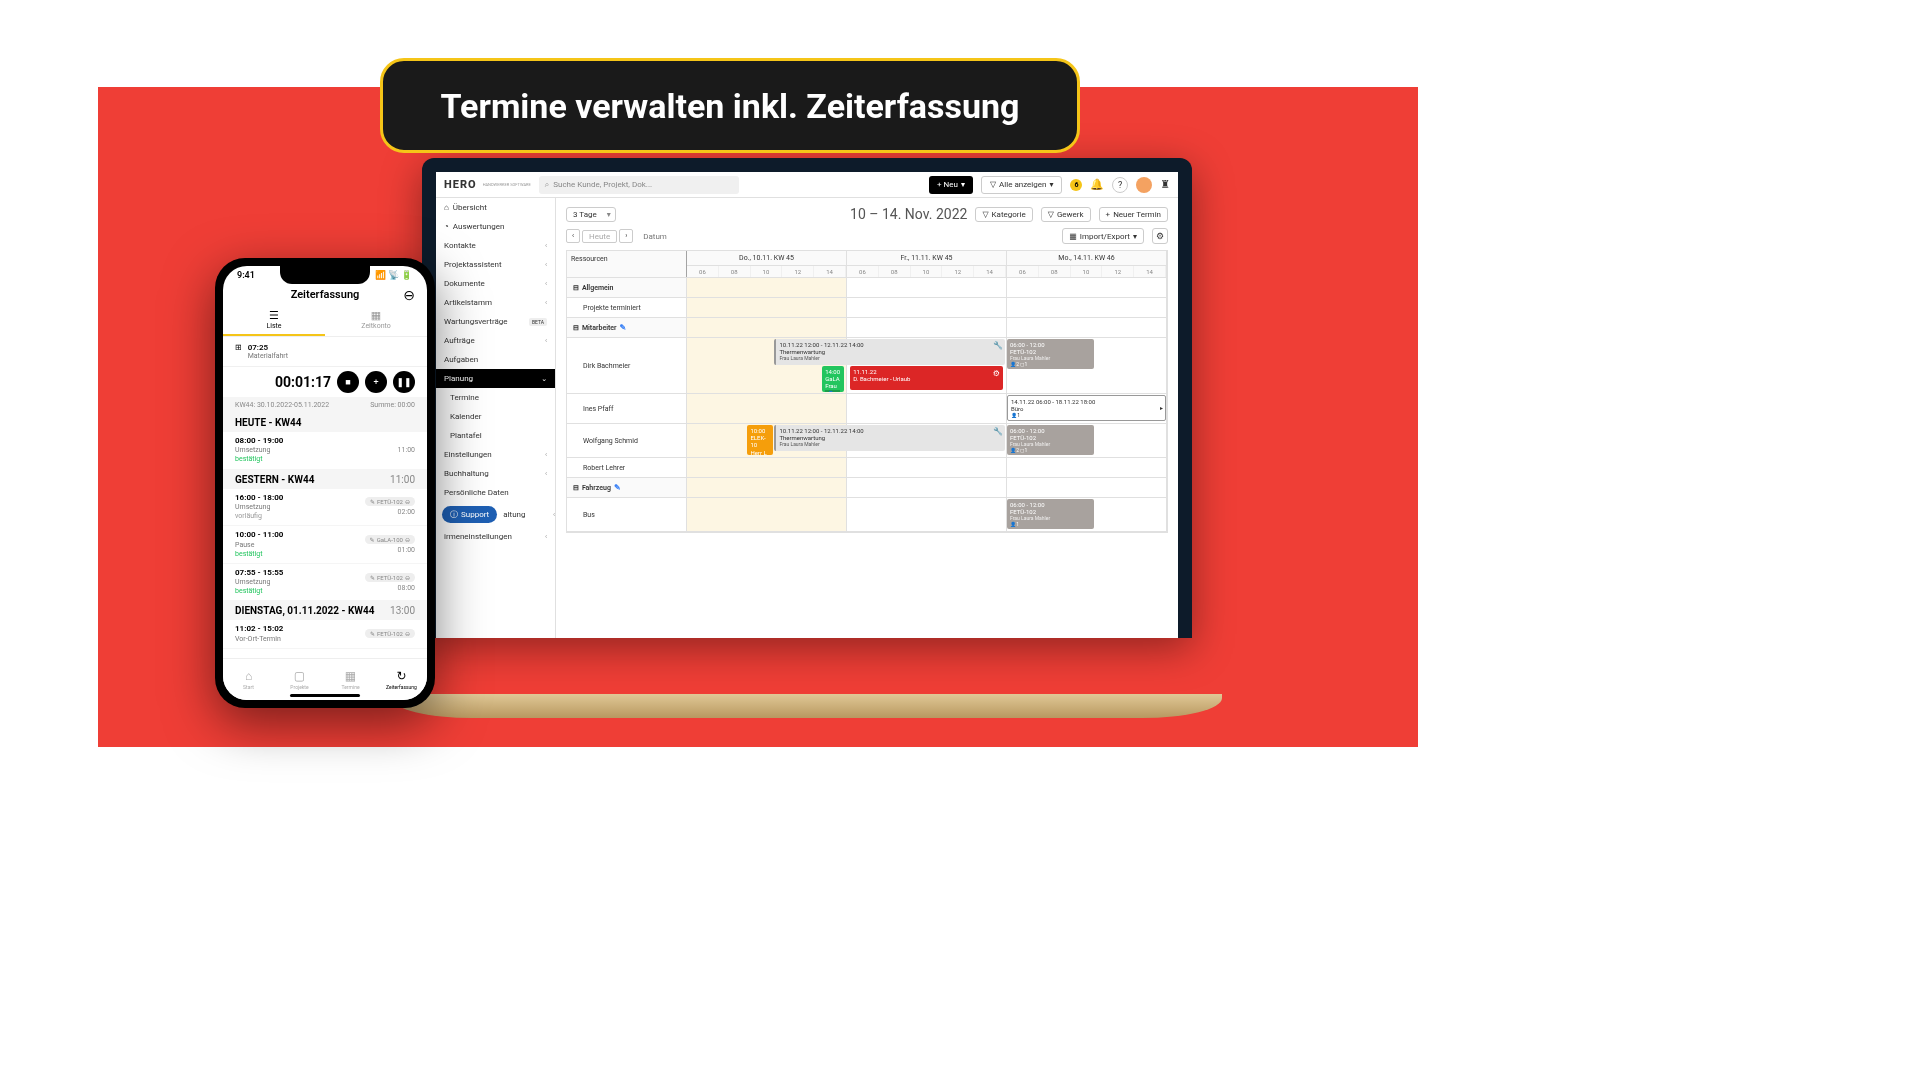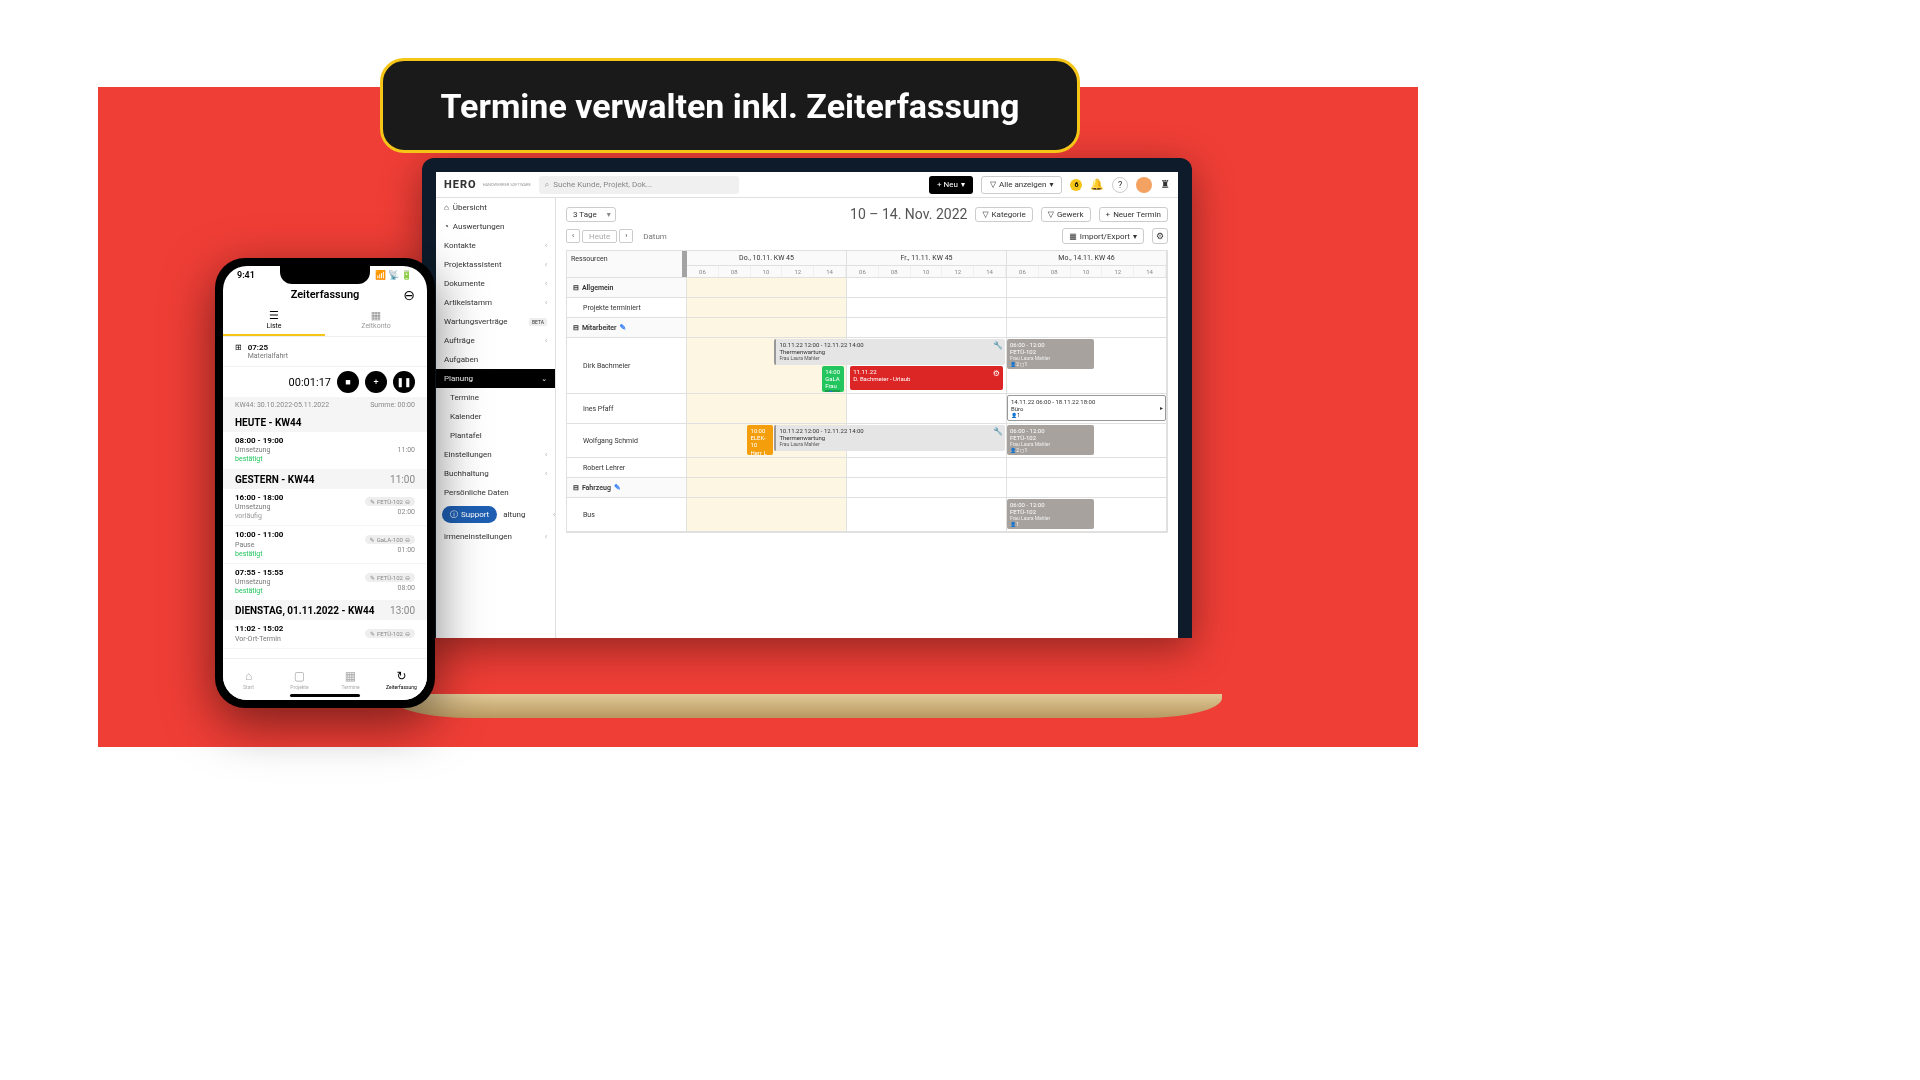--- a/index.html
+++ b/index.html
@@ -37,21 +37,21 @@
 .tb-nav{display:flex;align-items:center;gap:2px}
 .tb-arrow{border:1px solid #ccc;width:14px;height:14px;display:flex;align-items:center;justify-content:center;border-radius:2px;font-size:7px}
 .tb-heute{border:1px solid #ccc;padding:1px 6px;border-radius:2px;font-size:8px;color:#aaa}
 .tb-date{font-size:8px;color:#777}
 .big-date{font-size:14px;color:#555;margin-left:auto;}
 .tb-filter{border:1px solid #ccc;border-radius:3px;padding:2px 6px;font-size:8px;display:flex;align-items:center;gap:3px}
 .row2{display:flex;gap:8px;margin-bottom:6px}
 .gear{border:1px solid #ccc;border-radius:3px;width:16px;height:16px;display:flex;align-items:center;justify-content:center;font-size:9px}
 .schedule{border:1px solid #e0e0e0;font-size:7px}
 .sch-head{display:flex;background:#fafafa;border-bottom:1px solid #e0e0e0}
-.sch-res{width:120px;border-right:5px solid #a3a3a3;padding:4px}
+.sch-res{width:120px;border-right:1px solid #a3a3a3;padding:4px}
 .sch-days{flex:1;display:flex}
 .sch-day{flex:1;border-right:1px solid #e0e0e0;text-align:center}
 .sch-day-h{padding:3px;border-bottom:1px solid #e0e0e0;font-size:7px}
 .sch-hours{display:flex}
 .sch-hr{flex:1;padding:2px 0;font-size:6px;color:#888;border-right:1px solid #f0f0f0}
 .sch-row{display:flex;border-bottom:1px solid #e0e0e0;min-height:20px}
 .sch-label{width:120px;border-right:1px solid #e0e0e0;padding:4px 6px;display:flex;align-items:center;gap:3px}
 .sch-label.group{background:#fafafa;font-weight:600}
 .sch-cells{flex:1;position:relative;display:flex}
 .sch-dcol{flex:1;border-right:1px solid #e0e0e0;position:relative}
@@ -68,21 +68,21 @@
 .notch{position:absolute;top:0;left:50%;transform:translateX(-50%);width:90px;height:18px;background:#000;border-radius:0 0 12px 12px;z-index:20}
 .ph-status{display:flex;justify-content:space-between;padding:4px 14px 0;font-size:9px;font-weight:600}
 .ph-title-row{display:flex;align-items:center;justify-content:center;padding:8px 12px 4px;position:relative}
 .ph-title-row .right{position:absolute;right:12px;font-size:14px}
 .ph-tabs{display:flex;border-bottom:1px solid #eee}
 .ph-tab{flex:1;text-align:center;padding:4px;font-size:7px;color:#999}
 .ph-tab.active{color:#000;border-bottom:2px solid #f5c518}
 .ph-task{padding:6px 12px;border-bottom:1px solid #f0f0f0}
 .ph-task-head{display:flex;gap:6px;font-size:8px}
 .ph-timer{display:flex;align-items:center;justify-content:flex-end;gap:6px;padding:4px 12px}
-.ph-timer span{font-weight:400;font-size:11px}
+.ph-timer span{font-weight:700;font-size:14px}
 .ph-ctrl{width:22px;height:22px;border-radius:50%;background:#000;color:#fff;display:flex;align-items:center;justify-content:center;font-size:9px}
 .ph-range{background:#f5f5f5;padding:4px 12px;font-size:7px;color:#888;display:flex;justify-content:space-between}
 .ph-sec{background:#f5f5f5;padding:4px 12px;font-size:10px;font-weight:700;display:flex;justify-content:space-between}
 .ph-entry{padding:4px 12px;border-bottom:1px solid #f5f5f5;display:flex;justify-content:space-between;align-items:center}
 .ph-entry .l{font-size:8px;line-height:1.3}
 .ph-entry .l .sub{font-size:7px;color:#777}
 .ph-entry .l .st{font-size:7px}
 .st-green{color:#22c55e}
 .st-gray{color:#999}
 .ph-entry .r{font-size:7px;color:#888;text-align:right}

